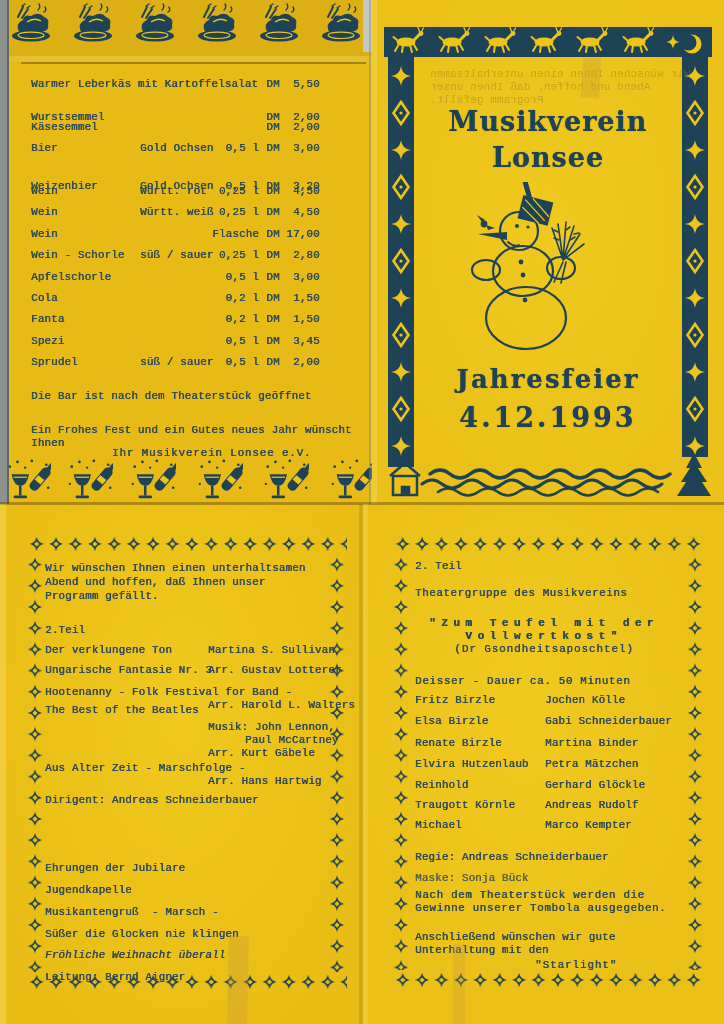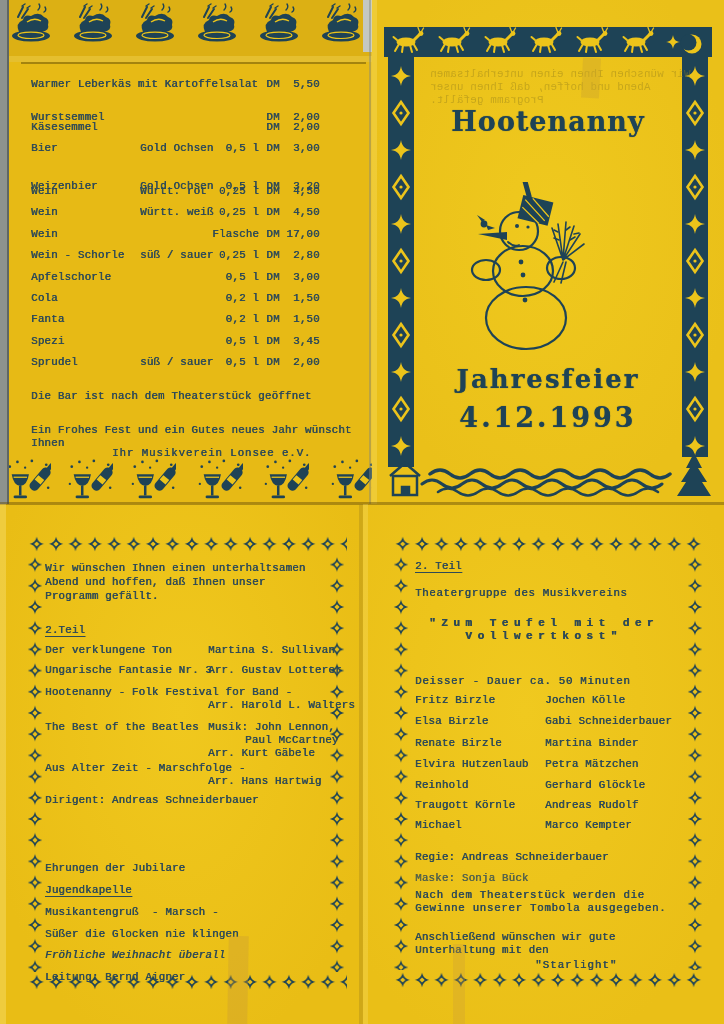--- a/index.html
+++ b/index.html
@@ -9,21 +9,21 @@
   #page-menu{left:9px;top:0;width:363px;height:504px;background:#e7ba15;}
   #menu-topstrip{position:absolute;left:0;top:0;width:363px;height:62px;background:#dcb014;}
   #page-cover{left:372px;top:0;width:352px;height:504px;
       background:radial-gradient(ellipse at 50% 45%,#efc91e 0%,#eac019 75%);}
   #page-prog1{left:0;top:504px;width:362px;height:520px;
       background:radial-gradient(ellipse at 50% 40%,#f0c81e 0%,#e9bd15 80%);}
   #page-prog2{left:362px;top:504px;width:362px;height:520px;
       background:radial-gradient(ellipse at 45% 40%,#f0c91f 0%,#eabf17 80%);}
   .t{position:absolute;white-space:pre;font-size:10.8px;line-height:13px;letter-spacing:0.2px;
      color:#2e4a57;text-shadow:0.45px 0 currentColor;}
-  .u{text-decoration:underline;text-underline-offset:2.5px;text-decoration-thickness:1.4px;}
+  .u{text-underline-offset:2.5px;text-decoration-thickness:1.4px;}
   .mrow{left:0;width:100%;height:15px;}
   .mrow span{position:absolute;top:0;white-space:pre;}
   .mc1{left:22px;} .mc2{left:131px;}
   .mc3{left:196px;width:54px;text-align:right;}
   .mc4{left:252px;width:64px;text-align:center;}
   .display{position:absolute;left:42px;width:268px;text-align:center;
      font-family:"DejaVu Serif",serif;font-weight:bold;color:#1e4356;
      text-shadow:0 0 0.9px rgba(30,67,86,0.85);}
   .gline{position:absolute;white-space:pre;transform:scaleX(-1);font-size:10.8px;
      color:#97811b;opacity:.45;filter:blur(.5px);letter-spacing:.2px;}
@@ -188,21 +188,22 @@
         <rect x="21" y="476" width="24" height="19"></rect>
         <path d="M30,495 v-8 h7 v8" fill="#1e4356"></path>
       </g>
       <path d="M322,453 L330,468 L326,468 L335,482 L330,482 L339,496 L305,496 L314,482 L309,482 L318,468 L314,468 Z" fill="#1e4356"></path>
     </svg>
 
     <div class="gline" style="left:58px;top:68px">Wir wünschen Ihnen einen unterhaltsamen</div>
     <div class="gline" style="left:58px;top:81px">Abend und hoffen, daß Ihnen unser</div>
     <div class="gline" style="left:58px;top:94px">Programm gefällt.</div>
 
-    <div class="display" style="top:106px;font-size:27px;letter-spacing:1px">Hootenanny</div>
+    <div class="display" style="top:106px;font-size:27px;letter-spacing:1px">Musikverein</div>
+    <div class="display" style="top:142px;font-size:27px;letter-spacing:1px">Lonsee</div>
 
     <svg class="pic" style="left:90px;top:182px" width="140" height="175" viewBox="0 0 140 175">
       <g fill="none" stroke="#1e4356" stroke-width="2.2" stroke-linecap="round">
         <ellipse cx="64" cy="136" rx="40" ry="31"></ellipse>
         <ellipse cx="61" cy="89" rx="30" ry="25"></ellipse>
         <circle cx="57" cy="49" r="19"></circle>
         <ellipse cx="24" cy="88" rx="14" ry="10"></ellipse>
         <ellipse cx="99" cy="86" rx="14" ry="11"></ellipse>
       </g>
 
@@ -275,21 +276,21 @@
 
     <div class="t" style="left:45px;top:140px">Der verklungene Ton</div>
     <div class="t" style="left:208px;top:140px">Martina S. Sullivan</div>
 
     <div class="t" style="left:45px;top:160px">Ungarische Fantasie Nr. 3</div>
     <div class="t" style="left:208px;top:160px">Arr. Gustav Lotterer</div>
 
     <div class="t" style="left:45px;top:182px">Hootenanny - Folk Festival for Band -</div>
     <div class="t" style="left:208px;top:195px">Arr. Harold L. Walters</div>
 
-    <div class="t" style="left:45px;top:217px">The Best of the Beatles</div>
+    <div class="t" style="left:45px;top:200px">The Best of the Beatles</div>
     <div class="t" style="left:208px;top:217px">Musik: John Lennon,</div>
     <div class="t" style="left:245px;top:230px">Paul McCartney</div>
     <div class="t" style="left:208px;top:243px">Arr. Kurt Gäbele</div>
 
     <div class="t" style="left:45px;top:258px">Aus Alter Zeit - Marschfolge -</div>
     <div class="t" style="left:208px;top:271px">Arr. Hans Hartwig</div>
 
     <div class="t" style="left:45px;top:290px">Dirigent: Andreas Schneiderbauer</div>
 
     <div class="t" style="left:45px;top:358px">Ehrungen der Jubilare</div>
@@ -326,20 +327,21 @@
       <g transform="translate(325,50)">
           <rect width="16" height="416" fill="url(#sv2)"></rect>
         </g>
     </svg>
 
     <div class="t u" style="left:53px;top:56px">2. Teil</div>
     <div class="t" style="left:53px;top:83px;letter-spacing:0.6px">Theatergruppe des Musikvereins</div>
 
     <div class="t center2" style="top:113px;font-weight:bold;letter-spacing:5.5px;font-size:11px">"Zum Teufel mit der</div>
     <div class="t center2" style="top:126px;font-weight:bold;letter-spacing:5.5px;font-size:11px">Vollwertkost"</div>
+    <div class="t center2" style="top:139px;letter-spacing:1px">(Dr Gsondheitsaposchtel)</div>
 
     <div class="t" style="left:53px;top:171px;letter-spacing:0.7px">Deisser - Dauer ca. 50 Minuten</div>
 
     <div class="t" style="left:53px;top:190px">Fritz Birzle</div>
     <div class="t" style="left:183px;top:190px">Jochen Kölle</div>
     <div class="t" style="left:53px;top:211px">Elsa Birzle</div>
     <div class="t" style="left:183px;top:211px">Gabi Schneiderbauer</div>
     <div class="t" style="left:53px;top:233px">Renate Birzle</div>
     <div class="t" style="left:183px;top:233px">Martina Binder</div>
     <div class="t" style="left:53px;top:254px">Elvira Hutzenlaub</div>

